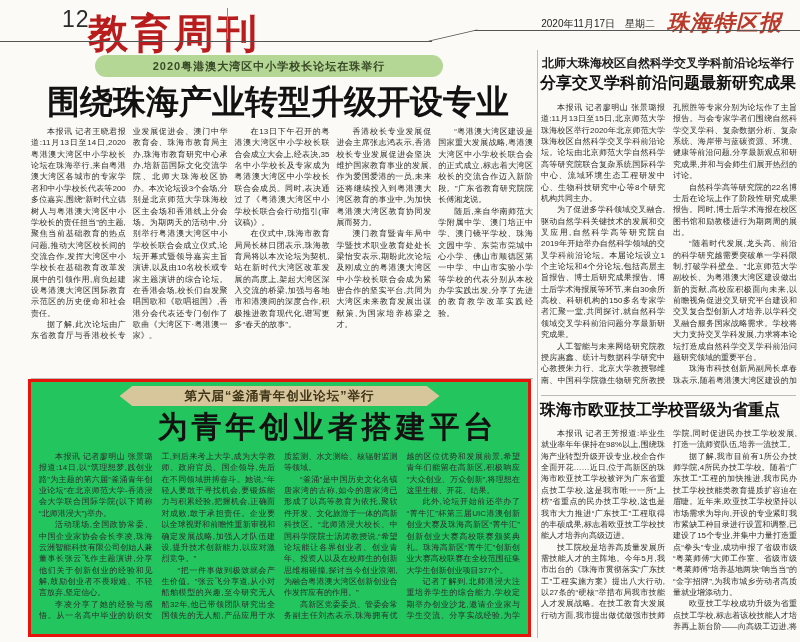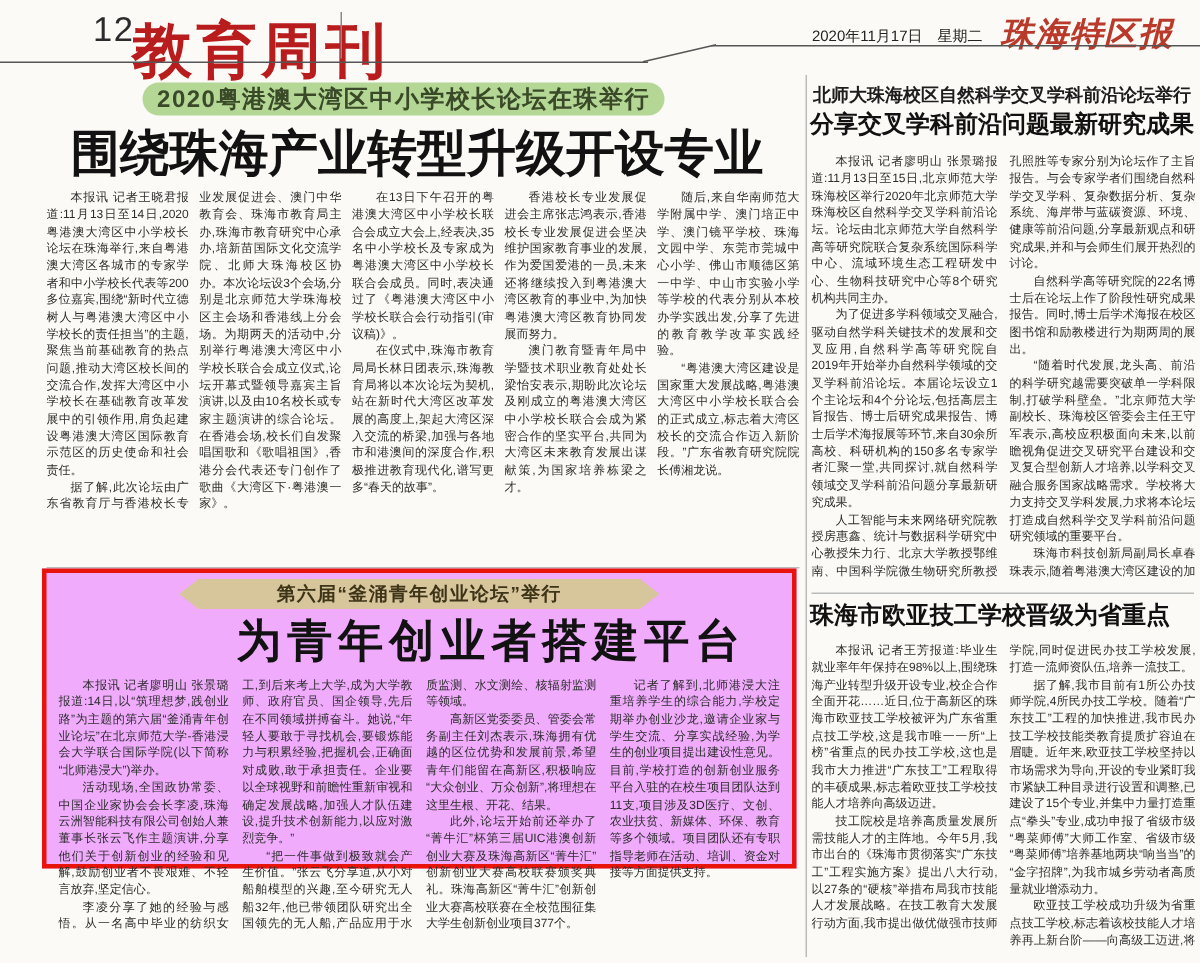--- a/index.html
+++ b/index.html
@@ -49,21 +49,21 @@
   .bodytext{
     font-size:8px;line-height:1.42;text-align:justify;color:#2d2d2d;
     overflow:hidden;
   }
   .bodytext p{margin:0;text-indent:2em;}
   
   .main-kicker{
     position:absolute;left:95px;top:55px;width:348px;height:22px;
     background:#b4d795;border-radius:11px;
     display:flex;align-items:center;justify-content:center;
-    font-size:16px;font-weight:bold;color:#3a4a28;letter-spacing:1px;
+    font-size:11px;font-weight:bold;color:#3a4a28;letter-spacing:1px;
   }
   .main-headline{
     position:absolute;left:20px;top:80px;width:516px;height:42px;
     font-size:33px;font-weight:900;color:#121212;
     text-align:center;letter-spacing:0px;white-space:nowrap;
   }
   .main-body{
     position:absolute;left:31px;top:126px;width:502px;height:249px;
     column-count:5;column-gap:7px;
   }
@@ -89,22 +89,22 @@
   .tech-headline{
     position:absolute;left:540px;top:400px;width:256px;
     font-size:16px;font-weight:900;color:#111;text-align:left;white-space:nowrap;
   }
   .tech-body{
     position:absolute;left:541px;top:428px;width:256px;height:208px;
     column-count:2;column-gap:8px;
   }
   
   .youth-box{
-    position:absolute;left:28px;top:379px;width:503px;height:200px;
-    border:3px solid #e8140c;background:#f0abfc;box-sizing:border-box;text-decoration:underline;
+    position:absolute;left:28px;top:379px;width:503px;height:258px;
+    border:3px solid #e8140c;background:#22c55e;box-sizing:border-box;text-decoration:underline;
   }
   .youth-ribbon{
     position:absolute;left:50%;transform:translateX(-50%);top:4px;
     width:320px;height:20px;
     background:#d7c59c;
     clip-path:polygon(4% 0,96% 0,100% 50%,96% 100%,4% 100%,0 50%);
     display:flex;align-items:center;justify-content:center;
     font-size:12.5px;font-weight:bold;color:#3e3417;letter-spacing:1px;
   }
   .youth-headline{
@@ -136,37 +136,37 @@
   <div>
     <div class="main-kicker">2020粤港澳大湾区中小学校长论坛在珠举行</div>
     <div class="main-headline">围绕珠海产业转型升级开设专业</div>
     <div class="main-body bodytext">
         <p>本报讯 记者王晓君报道:11月13日至14日,2020粤港澳大湾区中小学校长论坛在珠海举行,来自粤港澳大湾区各城市的专家学者和中小学校长代表等200多位嘉宾,围绕“新时代立德树人与粤港澳大湾区中小学校长的责任担当”的主题,聚焦当前基础教育的热点问题,推动大湾区校长间的交流合作,发挥大湾区中小学校长在基础教育改革发展中的引领作用,肩负起建设粤港澳大湾区国际教育示范区的历史使命和社会责任。</p>
         <p>据了解,此次论坛由广东省教育厅与香港校长专业发展促进会、澳门中华教育会、珠海市教育局主办,珠海市教育研究中心承办,培新苗国际文化交流学院、北师大珠海校区协办。本次论坛设3个会场,分别是北京师范大学珠海校区主会场和香港线上分会场。为期两天的活动中,分别举行粤港澳大湾区中小学校长联合会成立仪式,论坛开幕式暨领导嘉宾主旨演讲,以及由10名校长或专家主题演讲的综合论坛。在香港会场,校长们自发聚唱国歌和《歌唱祖国》,香港分会代表还专门创作了歌曲《大湾区下·粤港澳一家》。</p>
         <p>在13日下午召开的粤港澳大湾区中小学校长联合会成立大会上,经表决,35名中小学校长及专家成为粤港澳大湾区中小学校长联合会成员。同时,表决通过了《粤港澳大湾区中小学校长联合会行动指引(审议稿)》。</p>
         <p>在仪式中,珠海市教育局局长林日团表示,珠海教育局将以本次论坛为契机,站在新时代大湾区改革发展的高度上,架起大湾区深入交流的桥梁,加强与各地市和港澳间的深度合作,积极推进教育现代化,谱写更多“春天的故事”。</p>
         <p>香港校长专业发展促进会主席张志鸿表示,香港校长专业发展促进会坚决维护国家教育事业的发展,作为爱国爱港的一员,未来还将继续投入到粤港澳大湾区教育的事业中,为加快粤港澳大湾区教育协同发展而努力。</p>
         <p>澳门教育暨青年局中学暨技术职业教育处处长梁怡安表示,期盼此次论坛及刚成立的粤港澳大湾区中小学校长联合会成为紧密合作的坚实平台,共同为大湾区未来教育发展出谋献策,为国家培养栋梁之才。</p>
+        <p>“粤港澳大湾区建设是国家重大发展战略,粤港澳大湾区中小学校长联合会的正式成立,标志着大湾区校长的交流合作迈入新阶段。”广东省教育研究院院长傅湘龙说。</p>
         <p>随后,来自华南师范大学附属中学、澳门培正中学、澳门镜平学校、珠海文园中学、东莞市莞城中心小学、佛山市顺德区第一中学、中山市实验小学等学校的代表分别从本校办学实践出发,分享了先进的教育教学改革实践经验。</p>
-        <p>“粤港澳大湾区建设是国家重大发展战略,粤港澳大湾区中小学校长联合会的正式成立,标志着大湾区校长的交流合作迈入新阶段。”广东省教育研究院院长傅湘龙说。</p>
       </div>
     <div class="main-bottom-rule"></div>
   </div>
 
   <div class="center-vrule"></div>
 
   <div>
     <div class="sci-kicker">北师大珠海校区自然科学交叉学科前沿论坛举行</div>
     <div class="sci-headline">分享交叉学科前沿问题最新研究成果</div>
     <div class="sci-body bodytext">
         <p>本报讯 记者廖明山 张景璐报道:11月13日至15日,北京师范大学珠海校区举行2020年北京师范大学珠海校区自然科学交叉学科前沿论坛。论坛由北京师范大学自然科学高等研究院联合复杂系统国际科学中心、流域环境生态工程研发中心、生物科技研究中心等8个研究机构共同主办。</p>
         <p>为了促进多学科领域交叉融合,驱动自然学科关键技术的发展和交叉应用,自然科学高等研究院自2019年开始举办自然科学领域的交叉学科前沿论坛。本届论坛设立1个主论坛和4个分论坛,包括高层主旨报告、博士后研究成果报告、博士后学术海报展等环节,来自30余所高校、科研机构的150多名专家学者汇聚一堂,共同探讨,就自然科学领域交叉学科前沿问题分享最新研究成果。</p>
         <p>人工智能与未来网络研究院教授房惠鑫、统计与数据科学研究中心教授朱力行、北京大学教授鄂维南、中国科学院微生物研究所教授孔照胜等专家分别为论坛作了主旨报告。与会专家学者们围绕自然科学交叉学科、复杂数据分析、复杂系统、海岸带与蓝碳资源、环境、健康等前沿问题,分享最新观点和研究成果,并和与会师生们展开热烈的讨论。</p>
         <p>自然科学高等研究院的22名博士后在论坛上作了阶段性研究成果报告。同时,博士后学术海报在校区图书馆和励教楼进行为期两周的展出。</p>
-        <p>“随着时代发展,龙头高、前沿的科学研究越需要突破单一学科限制,打破学科壁垒。”北京师范大学副校长、珠海校区管委会主任王守军表示,高校应积极面向未来,以前瞻视角促进交叉研究平台建设和交叉复合型创新人才培养,以学科交叉融合服务国家战略需求。学校将大力支持交叉学科发展,力求将本论坛打造成自然科学交叉学科前沿问题研究领域的重要平台。</p>
+        <p>“随着时代发展,龙头高、前沿的科学研究越需要突破单一学科限制,打破学科壁垒。”北京师范大学副校长、为粤港澳大湾区建设做出新的贡献,高校应积极面向未来,以前瞻视角促进交叉研究平台建设和交叉复合型创新人才培养,以学科交叉融合服务国家战略需求。学校将大力支持交叉学科发展,力求将本论坛打造成自然科学交叉学科前沿问题研究领域的重要平台。</p>
         <p>珠海市科技创新局副局长卓春珠表示,随着粤港澳大湾区建设的加快推进,作为粤港澳大湾区重要节点城市,珠海迎来了千载难逢的黄金发展机遇期。珠海不断优化完善科技创新政策体系,出台各项配套政策,为创新发展营造良好的政策环境,提供制度保障。</p>
       </div>
   </div>
 
   <div class="right-mid-rule"></div>
 
   <div>
     <div class="tech-headline">珠海市欧亚技工学校晋级为省重点</div>
     <div class="tech-body bodytext">
         <p>本报讯 记者王芳报道:毕业生就业率年年保持在98%以上,围绕珠海产业转型升级开设专业,校企合作全面开花……近日,位于高新区的珠海市欧亚技工学校被评为广东省重点技工学校,这是我市唯一一所“上榜”省重点的民办技工学校,这也是我市大力推进“广东技工”工程取得的丰硕成果,标志着欧亚技工学校技能人才培养向高级迈进。</p>
@@ -177,19 +177,20 @@
   </div>
 
   <div class="youth-box">
     <div class="youth-ribbon">第六届“釜涌青年创业论坛”举行</div>
     <div class="youth-headline">为青年创业者搭建平台</div>
     <div class="youth-body bodytext">
         <p>本报讯 记者廖明山 张景璐报道:14日,以“筑理想梦,践创业路”为主题的第六届“釜涌青年创业论坛”在北京师范大学-香港浸会大学联合国际学院(以下简称“北师港浸大”)举办。</p>
         <p>活动现场,全国政协常委、中国企业家协会会长李凌,珠海云洲智能科技有限公司创始人兼董事长张云飞作主题演讲,分享他们关于创新创业的经验和见解,鼓励创业者不畏艰难、不轻言放弃,坚定信心。</p>
         <p>李凌分享了她的经验与感悟。从一名高中毕业的纺织女工,到后来考上大学,成为大学教师、政府官员、国企领导,先后在不同领域拼搏奋斗。她说,“年轻人要敢于寻找机会,要锻炼能力与积累经验,把握机会,正确面对成败,敢于承担责任。企业要以全球视野和前瞻性重新审视和确定发展战略,加强人才队伍建设,提升技术创新能力,以应对激烈竞争。”</p>
         <p>“把一件事做到极致就会产生价值。”张云飞分享道,从小对船舶模型的兴趣,至今研究无人船32年,他已带领团队研究出全国领先的无人船,产品应用于水质监测、水文测绘、核辐射监测等领域。</p>
+        <p>“釜涌”是中国历史文化名镇唐家湾的古称,如今的唐家湾已形成了以高等教育为依托,聚软件开发、文化旅游于一体的高新科技区。“北师港浸大校长、中国科学院院士汤涛教授说,“希望论坛能让各界创业者、创业青年、投资人以及在校师生的创新思维相碰撞,探讨当今创业浪潮,为融合粤港澳大湾区创新创业合作发挥应有的作用。”</p>
         <p>高新区党委委员、管委会常务副主任刘杰表示,珠海拥有优越的区位优势和发展前景,希望青年们能留在高新区,积极响应“大众创业、万众创新”,将理想在这里生根、开花、结果。</p>
         <p>此外,论坛开始前还举办了“菁牛汇”杯第三届UIC港澳创新创业大赛及珠海高新区“菁牛汇”创新创业大赛高校联赛颁奖典礼。珠海高新区“菁牛汇”创新创业大赛高校联赛在全校范围征集大学生创新创业项目377个。</p>
         <p>记者了解到,北师港浸大注重培养学生的综合能力,学校定期举办创业沙龙,邀请企业家与学生交流、分享实战经验,为学生的创业项目提出建设性意见。目前,学校打造的创新创业服务平台入驻的在校生项目团队达到11支,项目涉及3D医疗、文创、农业扶贫、新媒体、环保、教育等多个领域。项目团队还有专职指导老师在活动、培训、资金对接等方面提供支持。</p>
       </div>
   </div>
 
 </div>
 
 </body></html>

